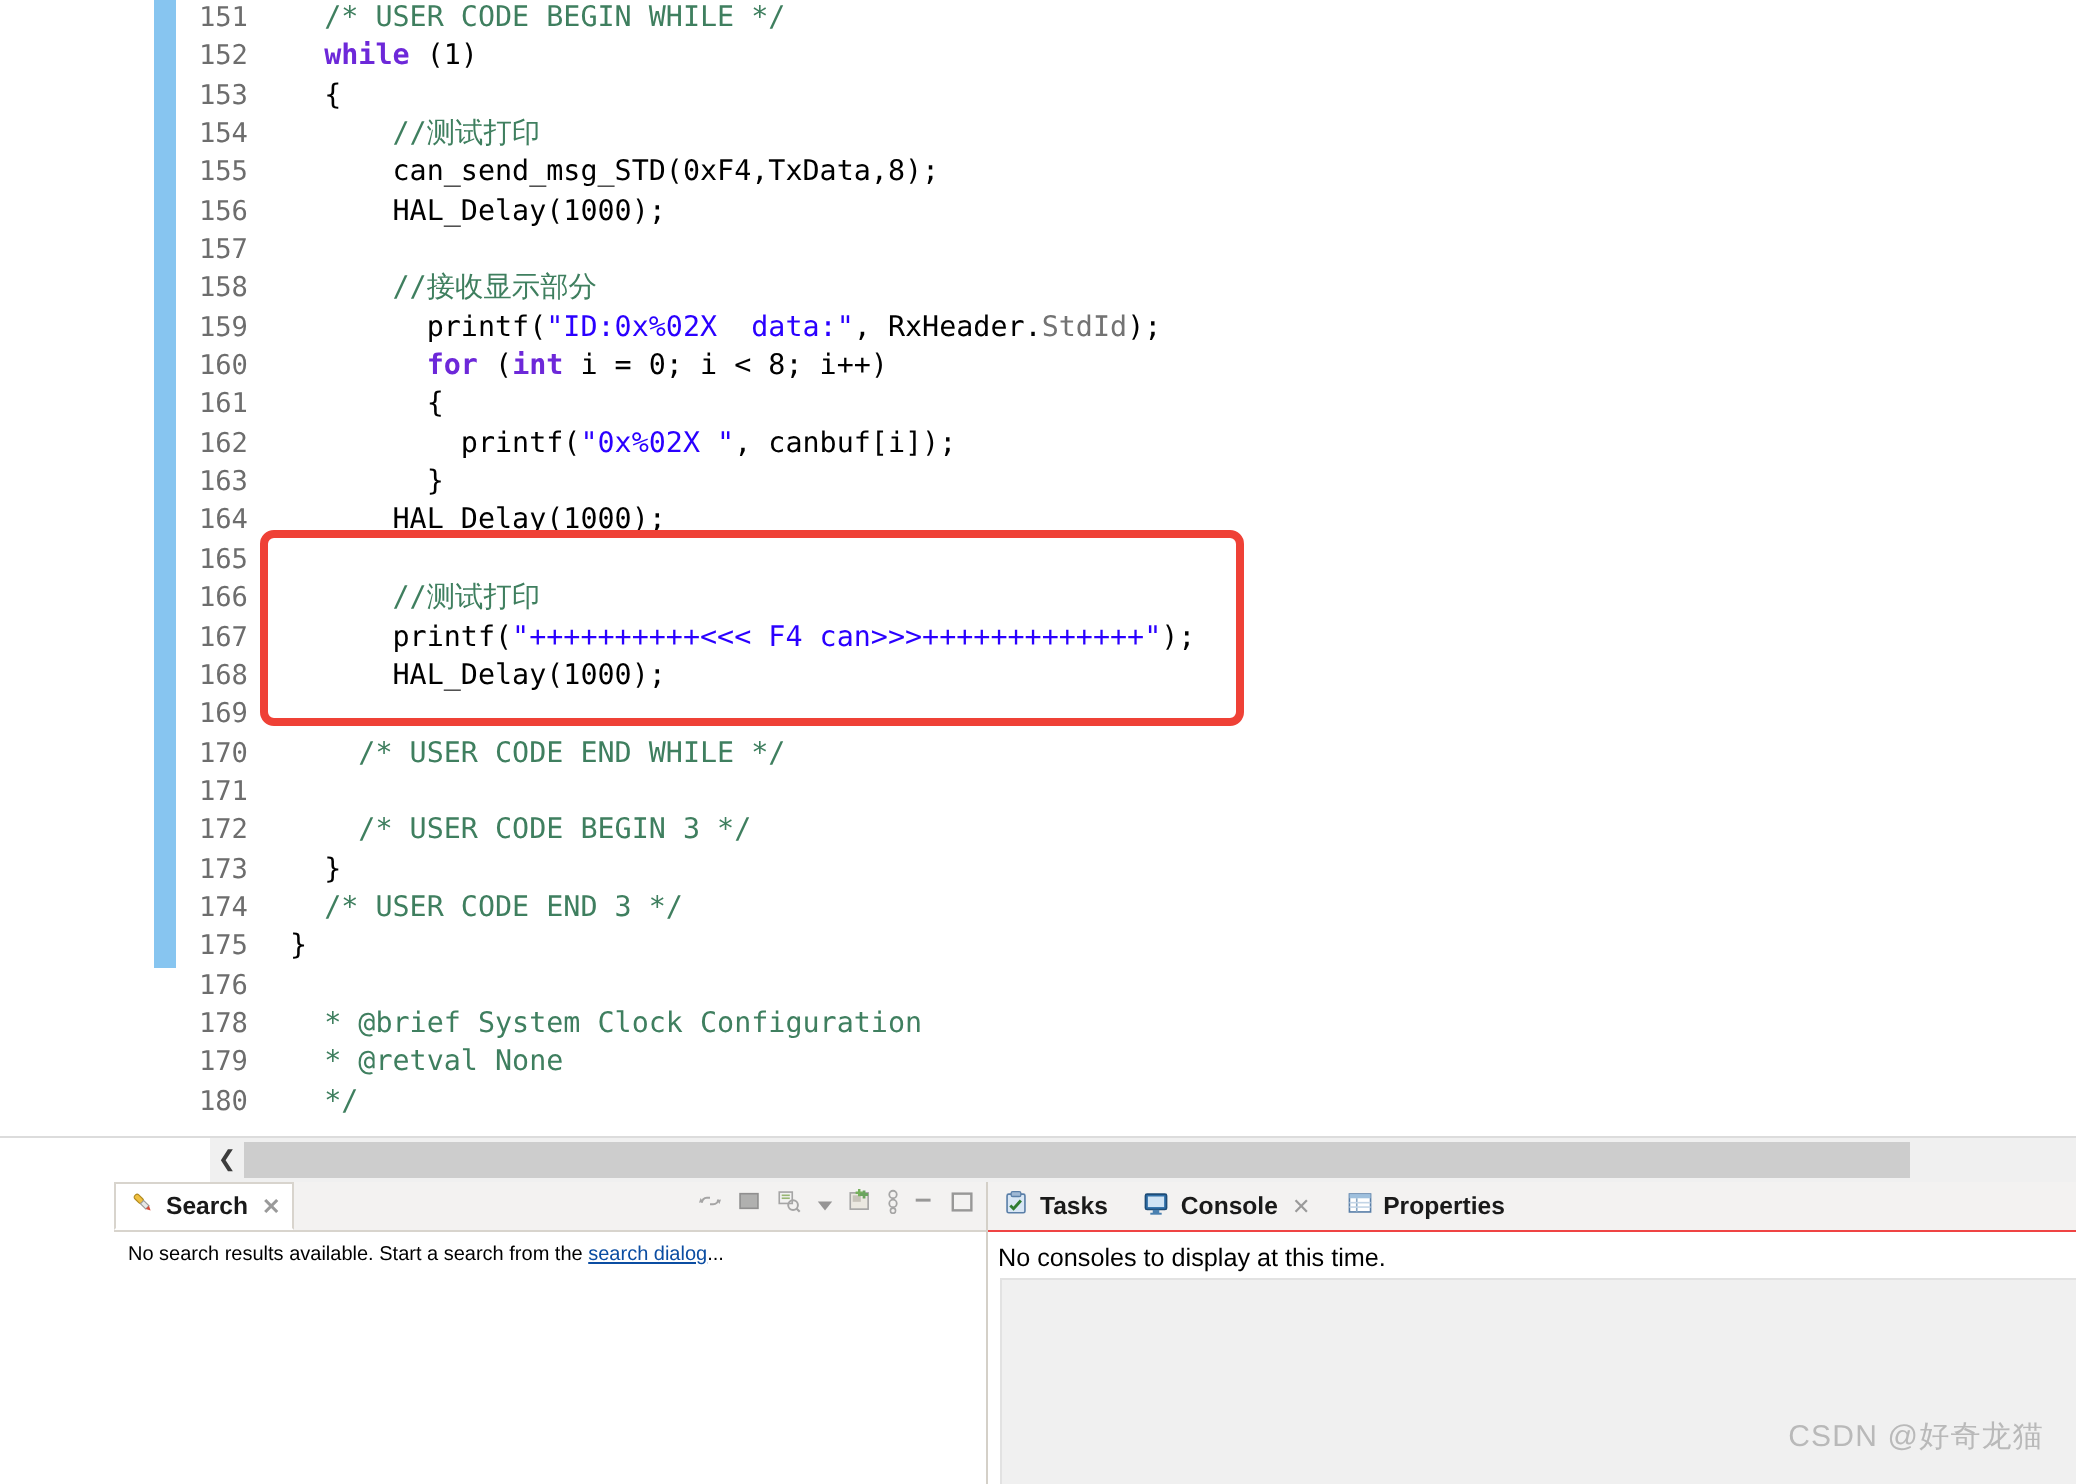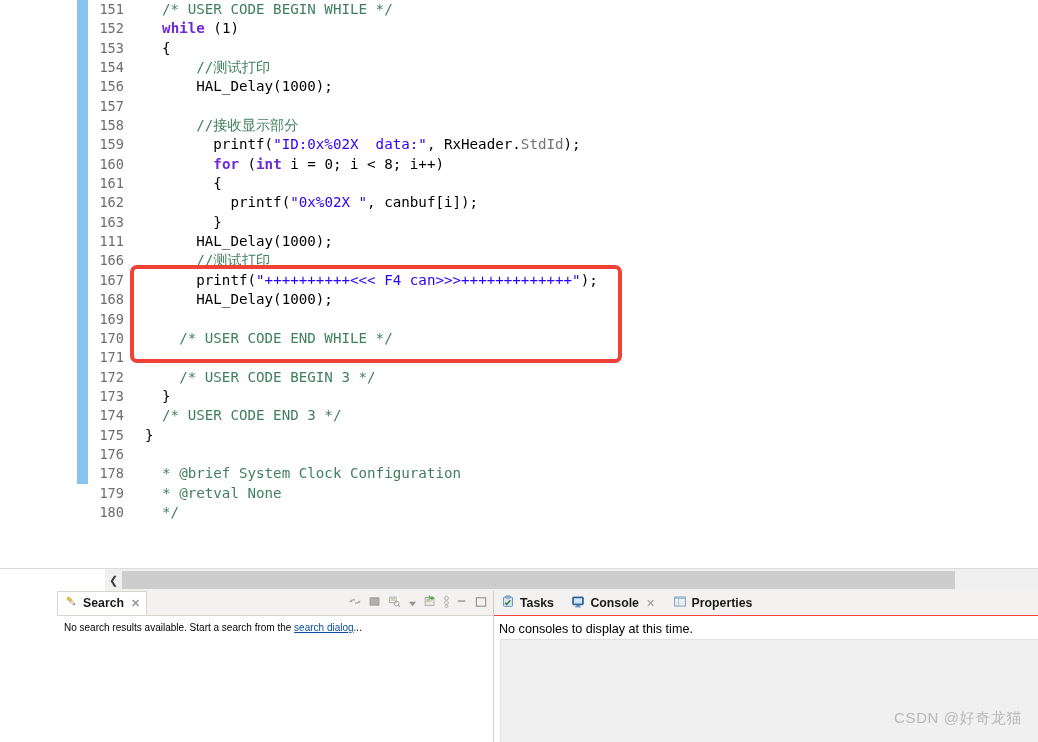--- a/index.html
+++ b/index.html
@@ -280,29 +280,31 @@
   <div id="editor">
     <div class="editor-left-blank"></div>
     <div class="change-bar"></div>
     <div class="change-bar-rest"></div>
 
     <div class="code-area" id="code-area">
         <div class="code-line"><span class="lnum">151</span><span class="fold"></span><span class="ctext"><span class="cm">  /* USER CODE BEGIN WHILE */</span></span></div>
         <div class="code-line"><span class="lnum">152</span><span class="fold"></span><span class="ctext"><span class="pl">  </span><span class="kw">while</span><span class="pl"> (1)</span></span></div>
         <div class="code-line"><span class="lnum">153</span><span class="fold"></span><span class="ctext"><span class="pl">  {</span></span></div>
         <div class="code-line"><span class="lnum">154</span><span class="fold"></span><span class="ctext"><span class="cm">      //测试打印</span></span></div>
+        <div class="code-line"><span class="lnum">155</span><span class="fold"></span><span class="ctext"><span class="pl">      can_send_msg_STD(0xF4,TxData,8);</span></span></div>
         <div class="code-line"><span class="lnum">156</span><span class="fold"></span><span class="ctext"><span class="pl">      HAL_Delay(1000);</span></span></div>
         <div class="code-line"><span class="lnum">157</span><span class="fold"></span><span class="ctext"></span></div>
         <div class="code-line"><span class="lnum">158</span><span class="fold"></span><span class="ctext"><span class="cm">      //接收显示部分</span></span></div>
         <div class="code-line"><span class="lnum">159</span><span class="fold"></span><span class="ctext"><span class="pl">        printf(</span><span class="str">"ID:0x%02X  data:"</span><span class="pl">, RxHeader.</span><span class="fld">StdId</span><span class="pl">);</span></span></div>
         <div class="code-line"><span class="lnum">160</span><span class="fold"></span><span class="ctext"><span class="pl">        </span><span class="kw">for</span><span class="pl"> (</span><span class="kw">int</span><span class="pl"> i = 0; i &lt; 8; i++)</span></span></div>
         <div class="code-line"><span class="lnum">161</span><span class="fold"></span><span class="ctext"><span class="pl">        {</span></span></div>
         <div class="code-line"><span class="lnum">162</span><span class="fold"></span><span class="ctext"><span class="pl">          printf(</span><span class="str">"0x%02X "</span><span class="pl">, canbuf[i]);</span></span></div>
         <div class="code-line"><span class="lnum">163</span><span class="fold"></span><span class="ctext"><span class="pl">        }</span></span></div>
-        <div class="code-line"><span class="lnum">111</span><span class="fold"></span><span class="ctext"><span class="pl">      HAL_Delay(1000);</span></span></div>
+        <div class="code-line"><span class="lnum">164</span><span class="fold"></span><span class="ctext"><span class="pl">      HAL_Delay(1000);</span></span></div>
+        <div class="code-line"><span class="lnum">165</span><span class="fold"></span><span class="ctext"></span></div>
         <div class="code-line"><span class="lnum">166</span><span class="fold"></span><span class="ctext"><span class="cm">      //测试打印</span></span></div>
         <div class="code-line"><span class="lnum">167</span><span class="fold"></span><span class="ctext"><span class="pl">      printf(</span><span class="str">"++++++++++&lt;&lt;&lt; F4 can&gt;&gt;&gt;+++++++++++++"</span><span class="pl">);</span></span></div>
         <div class="code-line"><span class="lnum">168</span><span class="fold"></span><span class="ctext"><span class="pl">      HAL_Delay(1000);</span></span></div>
         <div class="code-line"><span class="lnum">169</span><span class="fold"></span><span class="ctext"></span></div>
         <div class="code-line"><span class="lnum">170</span><span class="fold"></span><span class="ctext"><span class="cm">    /* USER CODE END WHILE */</span></span></div>
         <div class="code-line"><span class="lnum">171</span><span class="fold"></span><span class="ctext"></span></div>
         <div class="code-line"><span class="lnum">172</span><span class="fold"></span><span class="ctext"><span class="cm">    /* USER CODE BEGIN 3 */</span></span></div>
         <div class="code-line"><span class="lnum">173</span><span class="fold"></span><span class="ctext"><span class="pl">  }</span></span></div>
         <div class="code-line"><span class="lnum">174</span><span class="fold"></span><span class="ctext"><span class="cm">  /* USER CODE END 3 */</span></span></div>
         <div class="code-line"><span class="lnum">175</span><span class="fold"></span><span class="ctext"><span class="pl">}</span></span></div>

